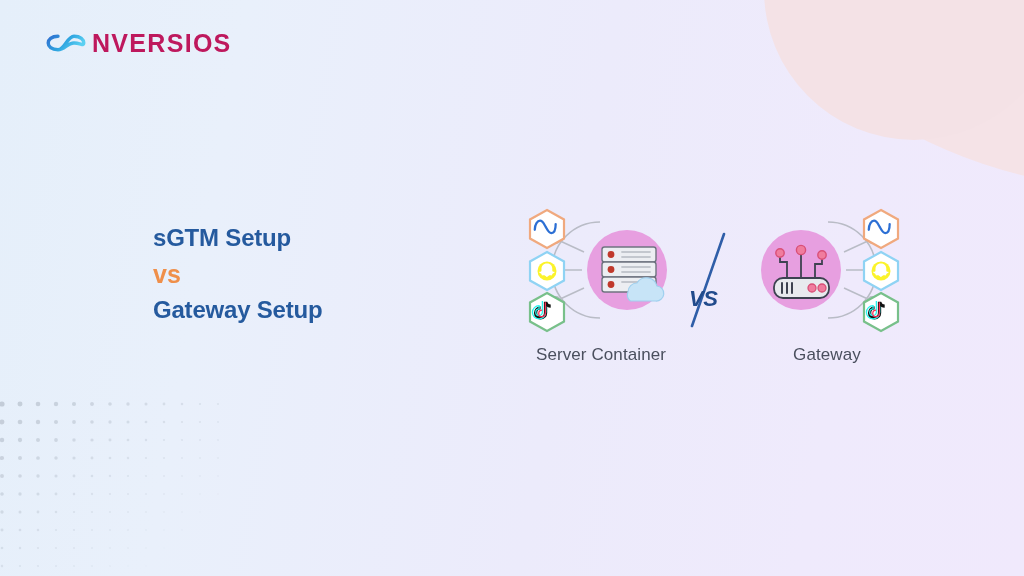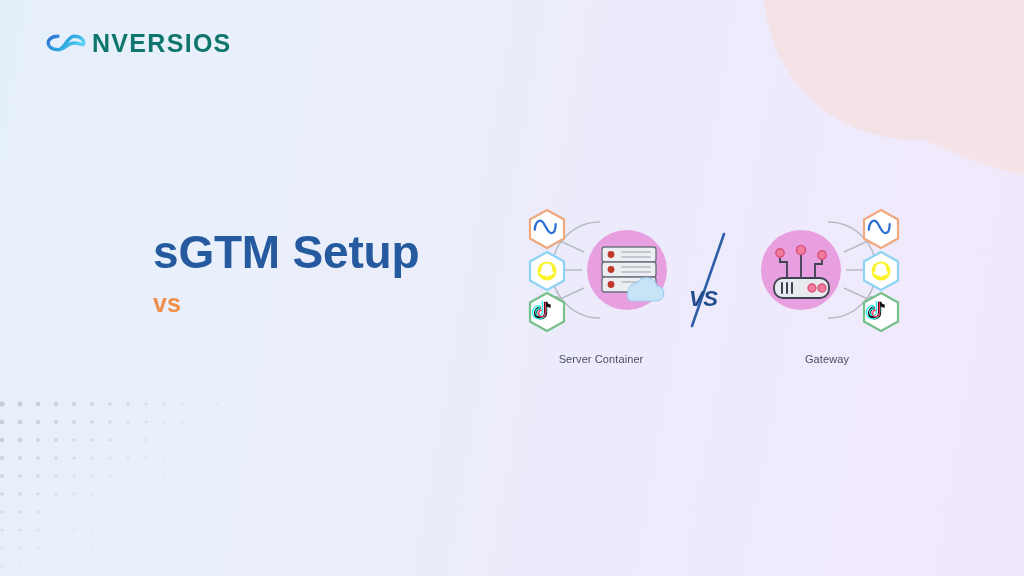--- a/index.html
+++ b/index.html
@@ -23,40 +23,40 @@
     width:300px; height:300px;
     background:#f4e2e6;
     border-radius:50%;
   }
   .dotgrid { position:absolute; left:0; bottom:0; width:230px; height:180px; }
 
   
   .logo { position:absolute; left:45px; top:28px; display:flex; align-items:center; }
   .logo-mark { width:46px; height:30px; margin-right:1px; }
   .logo-word {
-    font-size:25px; font-weight:700; color:#0f766e;
+    font-size:25px; font-weight:700; color:#be185d;
     letter-spacing:1.3px; line-height:1;
   }
 
   
   .headline { position:absolute; left:153px; top:222px; }
   .h-line {
-    font-size:46px; font-weight:700; color:#255a9e;
+    font-size:24px; font-weight:700; color:#255a9e;
     line-height:1.33; letter-spacing:-0.2px; white-space:nowrap;
   }
   .h-vs { font-size:25px; font-weight:700; color:#ef8f4a; line-height:1.6; }
 
   
   .illus { position:absolute; left:516px; top:200px; width:380px; height:165px; }
   .panel { position:absolute; top:0; width:170px; height:165px; }
   .panel-left { left:0; }
   .panel-right { left:226px; }
   .panel-label {
     position:absolute; bottom:0; width:100%; text-align:center;
-    font-size:11px; color:#4a4f5e; letter-spacing:0.1px;
+    font-size:17px; color:#4a4f5e; letter-spacing:0.1px;
   }
   .vs-wrap { position:absolute; left:166px; top:30px; width:60px; height:100px; }
   .vs-text {
     position:absolute; left:7px; top:56px;
     font-size:22px; font-weight:700; font-style:italic;
     color:#214b8c; letter-spacing:-0.5px;
   }
   svg { display:block; overflow:visible; }
 </style>
 </head>
@@ -204,20 +204,21 @@
              C19.6 21.8 22.4 15 29 15
              M29 15 C35.6 15 38.8 18.4 38.8 15 C38.8 11.6 35.6 8.2 29 8.2
              C22.4 8.2 19.6 21.8 13 21.8" fill="none" stroke="url(#inf)" stroke-width="3.4" stroke-linecap="round"></path>
   </svg>
   <span class="logo-word">NVERSIOS</span>
 </div>
 
 <div class="headline">
   <div class="h-line">sGTM Setup</div>
   <div class="h-vs">vs</div>
+  <div class="h-line">Gateway Setup</div>
 </div>
 
 <div class="illus">
 
   <div class="panel panel-left">
     <svg width="170" height="140" viewBox="0 0 170 140">
 
       <path d="M84 22 A48 48 0 0 0 84 118" fill="none" stroke="#b9bcc6" stroke-width="1.6"></path>
 
       <g stroke="#b9bcc6" stroke-width="1.5" fill="#b9bcc6">

